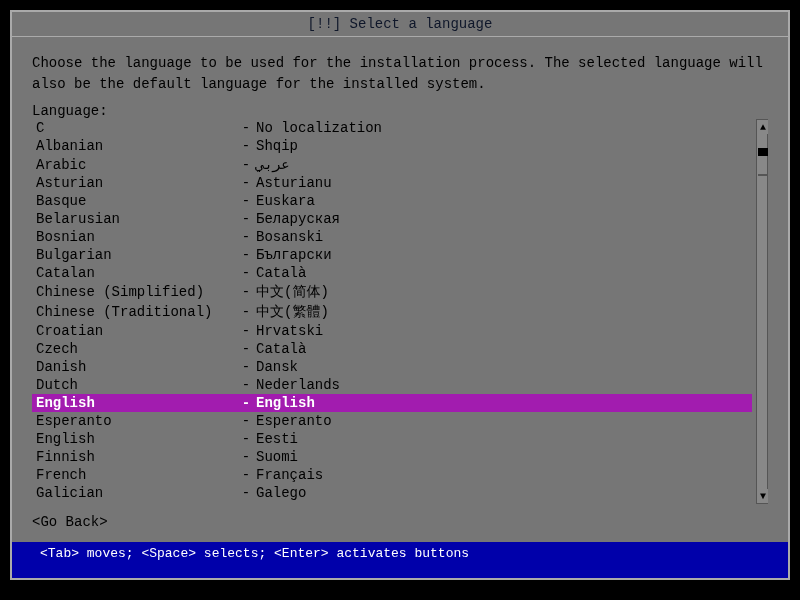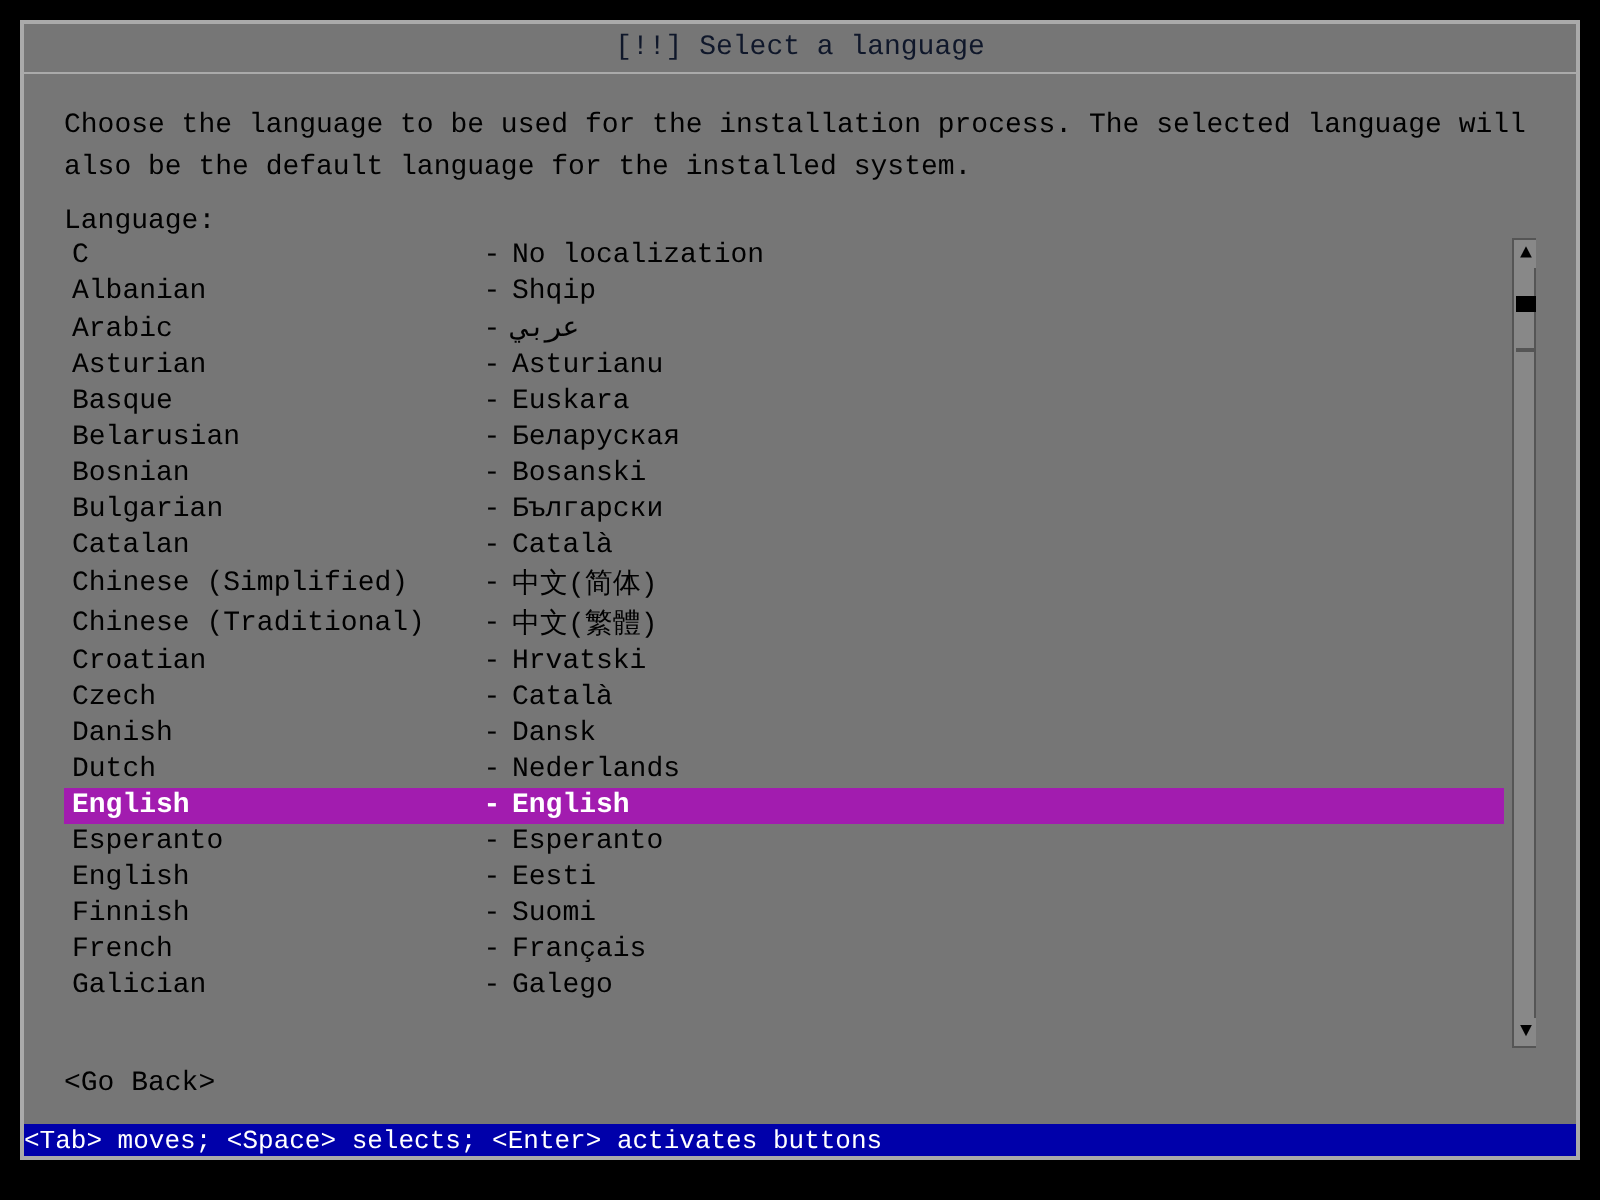--- a/index.html
+++ b/index.html
@@ -133,25 +133,25 @@
       margin-top: 8px;
       color: #000;
       padding: 2px 0;
     }
     #go-back span {
       cursor: pointer;
     }
     #status-bar {
       background: #00a;
       color: #fff;
-      padding: 4px 0;
+      padding: 4px 28px;
       font-size: 13px;
-      height: 16px;
-      display: flex;
-      align-items: center;
+      height: 36px;
+      display: flex;
+      align-items: flex-start;
     }
     
     .tick {
       position: absolute;
       left: 1px;
       width: 10px;
       height: 2px;
       background: #555;
     }
   </style>

